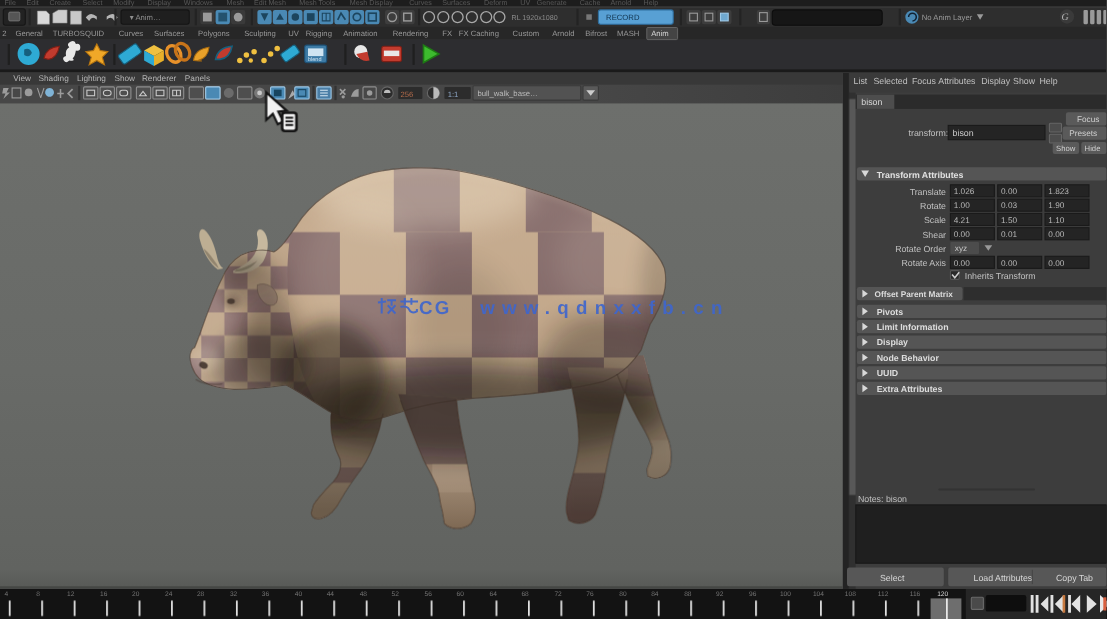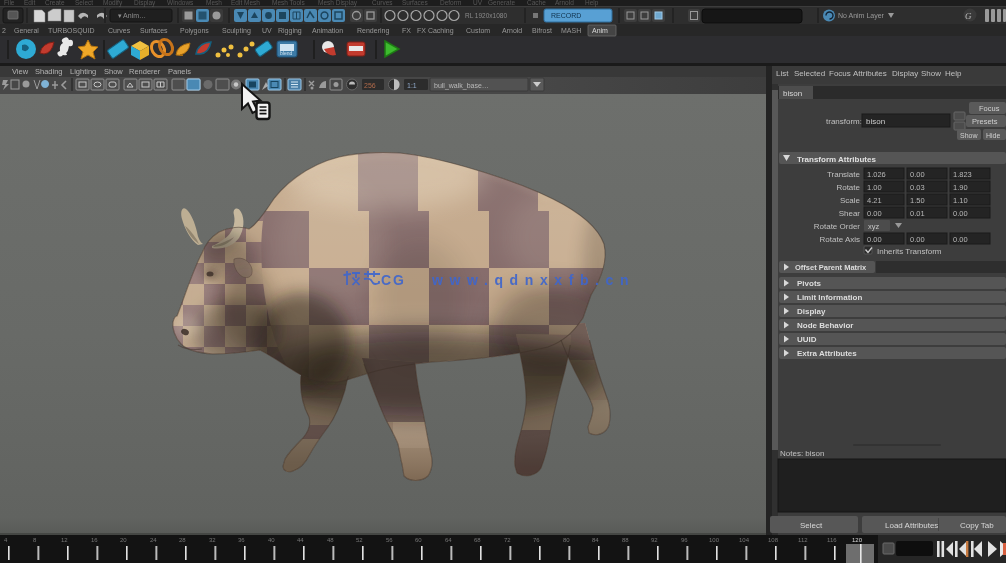--- a/index.html
+++ b/index.html
@@ -434,21 +434,21 @@
           <use href="#pLegFH"></use>
         </g>
 </g>
 
 <ellipse cx="211" cy="274" rx="7" ry="5" fill="#4a3a33" opacity="0.6" filter="url(#b4)"></ellipse>
 <ellipse cx="210" cy="274" rx="3.5" ry="2.5" fill="#3a2d27" opacity="0.8"></ellipse>
 <ellipse cx="185" cy="332" rx="4" ry="3" fill="#3a2d27" opacity="0.85" transform="rotate(25 185 332)"></ellipse>
 <path d="M178 345 q10 6 24 4" stroke="#4a3a33" stroke-width="1.2" fill="none" opacity="0.6"></path>
 </svg>
 
-<div class="abs" style="left:343px;top:269px;font-size:14px;color:#3f66cc;opacity:0.92;letter-spacing:2px;white-space:nowrap;font-weight:bold;"><svg width="38" height="18" style="vertical-align:-2px" xmlns="http://www.w3.org/2000/svg">
+<div class="abs" style="left:343px;top:269px;font-size:17px;color:#3f66cc;opacity:0.92;letter-spacing:2px;white-space:nowrap;font-weight:bold;"><svg width="38" height="18" style="vertical-align:-2px" xmlns="http://www.w3.org/2000/svg">
         <g stroke="#3f66cc" stroke-width="1.8" fill="none">
           <path d="M4 2 L4 16 M0.5 6 L8 5 M9 4 L17 4 M13 4 L13 9 M9.5 16 L16.5 8.5 M9.5 8.5 L16.5 16"></path>
           <path d="M21 5 L37 5 M25 2 L25 8 M31 2 L31 8 M21 10 Q26 9 28 11 L30 14 Q32 16 36 14 L36 12"></path>
         </g>
       </svg>CG<span style="letter-spacing:6.6px;margin-left:26px;">www.qdnxxfb.cn</span></div>
 
 <svg class="abs" style="left:236px;top:82px" width="38" height="42" xmlns="http://www.w3.org/2000/svg">
 <path d="M6 2 L6 27 L12 21.5 L16.5 31 L21.5 28.5 L17 19.5 L24.5 18.5 Z" fill="#f2f2f2" stroke="#141414" stroke-width="2"></path>
 <rect x="20.5" y="20.5" width="13" height="16.5" rx="2.5" fill="#f2f2f2" stroke="#141414" stroke-width="2.4"></rect>
 <path d="M23.5 25 h7 M23.5 28.3 h7 M23.5 31.6 h7" stroke="#141414" stroke-width="1.7"></path>

